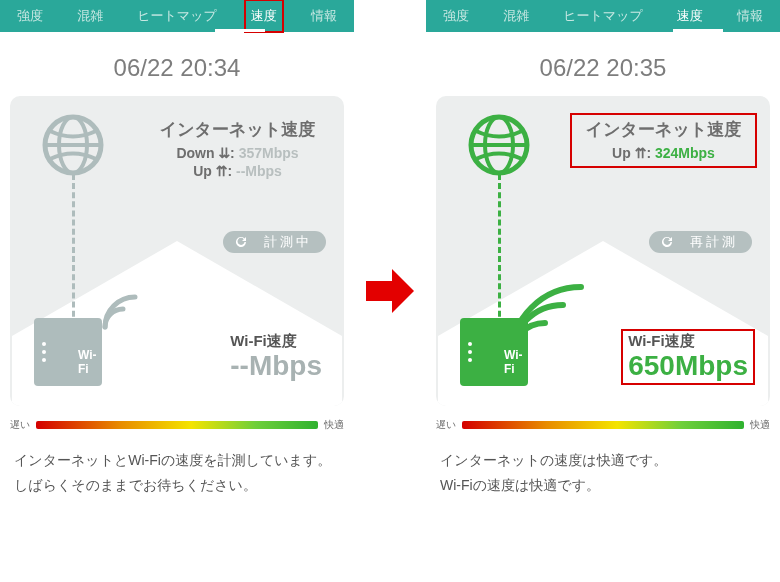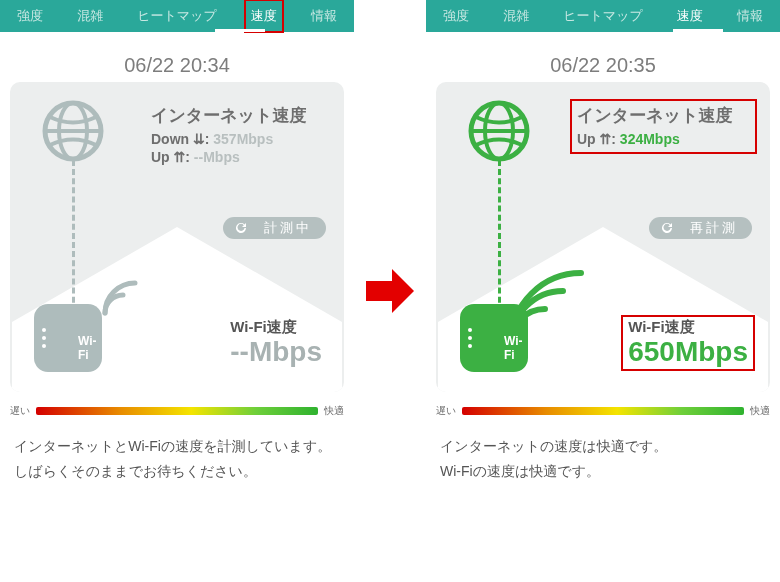--- a/index.html
+++ b/index.html
@@ -6,34 +6,34 @@
   body { font-family: "Hiragino Sans", "Meiryo", sans-serif; background: #fff; width: 780px; height: 582px; overflow: hidden; }
   .wrap { display: flex; align-items: center; justify-content: space-between; width: 780px; height: 582px; }
   .screen { width: 354px; height: 582px; background: #fff; display: flex; flex-direction: column; }
   .tabs { background: #2aa89a; height: 32px; display: flex; align-items: stretch; justify-content: space-around; position: relative; }
   .tab { color: #c8e8e3; font-size: 13px; display: flex; align-items: center; padding: 0 6px; cursor: pointer; }
   .tab.active { color: #fff; }
   .tab.active::after { content: ""; position: absolute; bottom: 0; height: 3px; background: #fff; }
   .s1 .tab.active::after { left: 215px; width: 50px; }
   .s2 .tab.active::after { left: 247px; width: 50px; }
   .hl-red { outline: 2px solid #d60000; outline-offset: -1px; }
-  .timestamp { text-align: center; color: #7d7d7d; font-size: 20px; margin: 22px 0 5px; }
+  .timestamp { text-align: center; color: #7d7d7d; font-size: 24px; margin: 22px 0 14px; }
   .card { background: #eceeee; margin: 0 10px; border-radius: 10px; height: 310px; position: relative; overflow: hidden; }
   .house { position: absolute; bottom: 0; left: 50%; transform: translateX(-50%); width: 330px; height: 165px; }
   .house svg { width: 100%; height: 100%; }
   .globe { position: absolute; top: 18px; left: 32px; }
-  .netbox { position: absolute; top: 18px; right: 14px; width: 185px; text-align: left; padding: 4px 6px; }
+  .netbox { position: absolute; top: 18px; right: 14px; width: 185px; text-align: center; padding: 4px 6px; }
   .net-title { color: #6e6e6e; font-size: 17px; font-weight: 600; margin-bottom: 4px; }
   .net-row { font-size: 14px; margin-bottom: 2px; }
   .net-row .lbl { color: #6e6e6e; font-weight: 600; }
   .net-row .val { font-weight: 700; }
   .val.gray { color: #b8bfbf; }
   .val.green { color: #3cb043; }
   .measure-btn { position: absolute; top: 135px; right: 18px; background: #b5c0c0; color: #fff; border-radius: 16px; height: 22px; padding: 0 14px 0 10px; display: flex; align-items: center; gap: 15px; font-size: 13px; letter-spacing: 3px; cursor: pointer; }
-  .wifi-badge { position: absolute; bottom: 20px; left: 24px; width: 68px; height: 68px; border-radius: 14px; display:flex; flex-direction:column; align-items:center; justify-content:center;padding-left:44px; }
+  .wifi-badge { position: absolute; bottom: 20px; left: 24px; width: 68px; height: 68px; border-radius: 4px; display:flex; flex-direction:column; align-items:center; justify-content:center;padding-left:44px; }
   .s1 .wifi-badge { background:#aebcbc; }
   .s2 .wifi-badge { background:#3cb043; }
   .wifi-dots { display:flex; flex-direction:column; gap:4px; position:absolute; left:8px; }
   .wifi-dots span { width:4px; height:4px; background:#fff; border-radius:50%; }
   .wifi-txt { color:#fff; font-size:12px; font-weight:600; margin-top:20px; }
   .wifi-arc { position:absolute; bottom:70px; left:90px; }
   .s2 .wifi-arc { left:70px; bottom:40px; }
   .wifi-speed { position:absolute; bottom:22px; right:16px; text-align:left; padding: 2px 6px; }
   .wifi-title { color:#555; font-size:15px; font-weight:700; }
   .wifi-val { font-size:28px; font-weight:700; line-height:1.1; }

